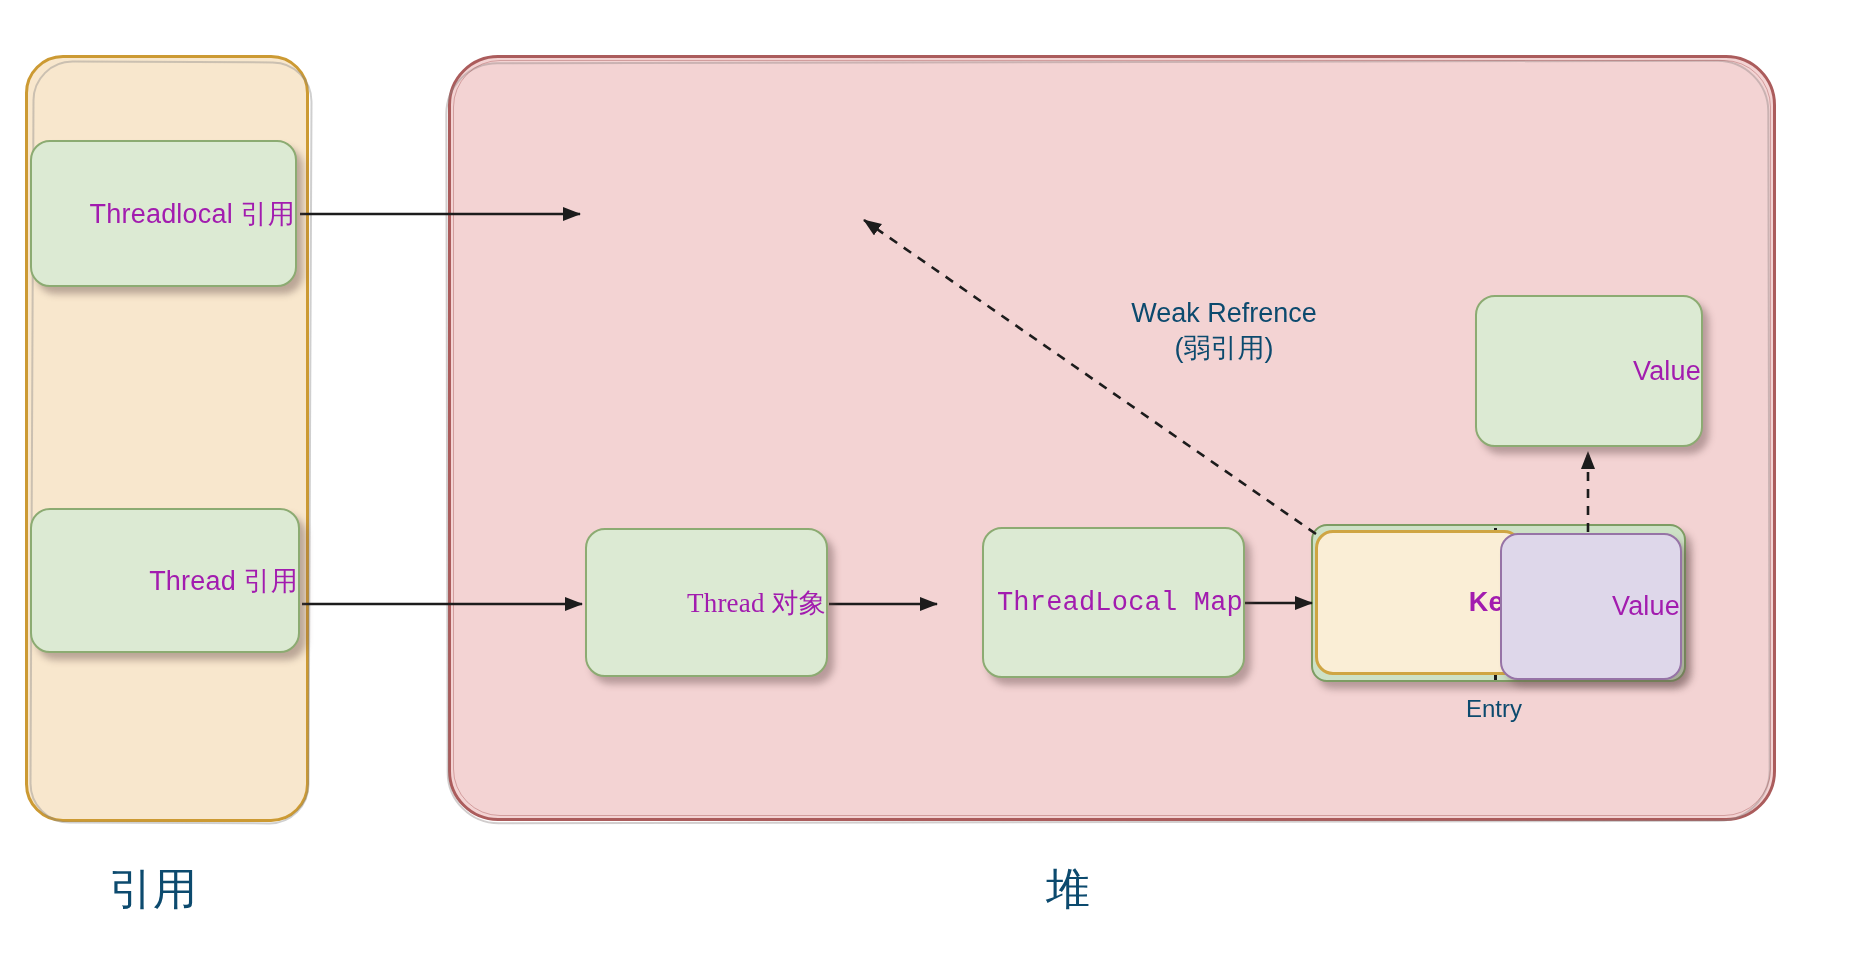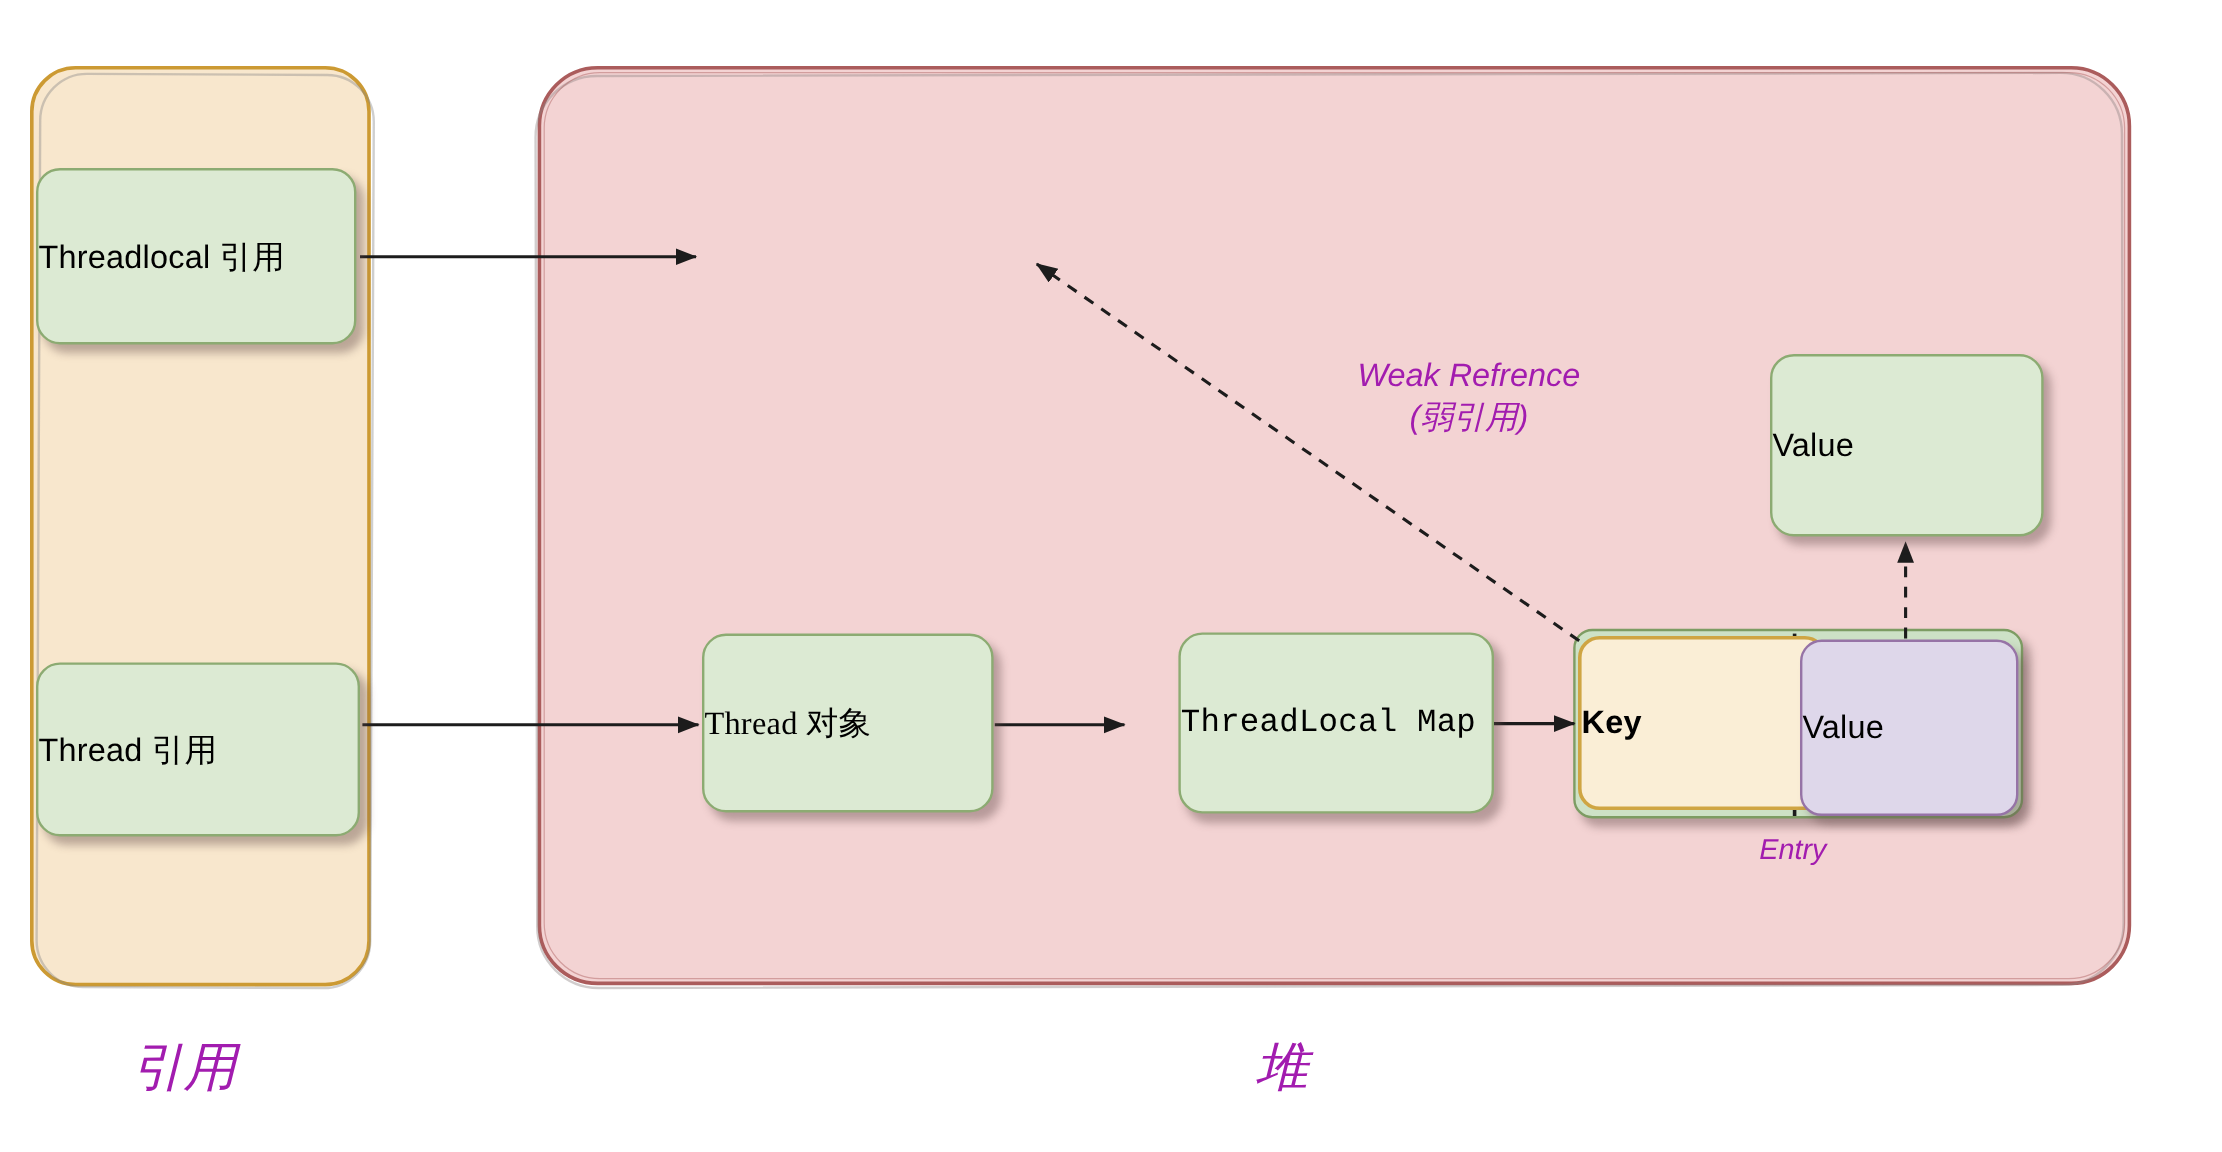--- a/index.html
+++ b/index.html
@@ -61,34 +61,34 @@
     border-radius: 47px;
     pointer-events: none;
   }
 
   
   .node {
     position: absolute;
     box-sizing: border-box;
     display: flex;
     align-items: center;
-    justify-content: flex-start;
+    justify-content: flex-end;
     font-size: 27px;
-    color: #000000;
+    color: #a21caf;
     letter-spacing: 0.2px;
     text-align: center;
     border-radius: 20px;
   }
   .node-green {
     background: #dcead3;
     border: 2.5px solid #8cab72;
     box-shadow: 6px 7px 7px rgba(95, 70, 70, 0.40);
   }
   .node-threadlocal-ref { left: 30px;  top: 140px; width: 267px; height: 147px; }
-  .node-thread-ref      { left: 30px;  top: 552px; width: 270px; height: 145px; }
+  .node-thread-ref      { left: 30px;  top: 508px; width: 270px; height: 145px; }
   .node-threadlocal-obj { left: 583px; top: 138px; width: 270px; height: 149px; }
   .node-thread-obj      { left: 585px; top: 528px; width: 243px; height: 149px; font-family: Liberation Serif, serif; }
   .node-threadlocal-map { left: 982px; top: 527px; width: 263px; height: 151px; font-family: Liberation Mono, monospace; }
   .node-object          { left: 1475px; top: 295px; width: 228px; height: 152px; }
 
   
   .entry-backing {
     position: absolute;
     left: 1311px; top: 524px;
     width: 375px; height: 158px;
@@ -115,23 +115,22 @@
   .entry-divider {
     position: absolute;
     left: 1494px; top: 528px;
     width: 3px; height: 152px;
     background: #1c1c1c;
   }
 
   
   .label {
     position: absolute;
-    color: #a21caf;
+    color: #0c4a6e;
     text-align: center;
-    font-style: italic;
   }
   .label-stack { left: 83px;  top: 860px; width: 140px; font-size: 44px; }
   .label-heap  { left: 998px; top: 860px; width: 140px; font-size: 44px; }
   .label-entry { left: 1419px; top: 695px; width: 150px; font-size: 24px; }
   .label-weakref {
     left: 1074px; top: 296px; width: 300px;
     font-size: 27px; line-height: 35px;
   }
 
   

